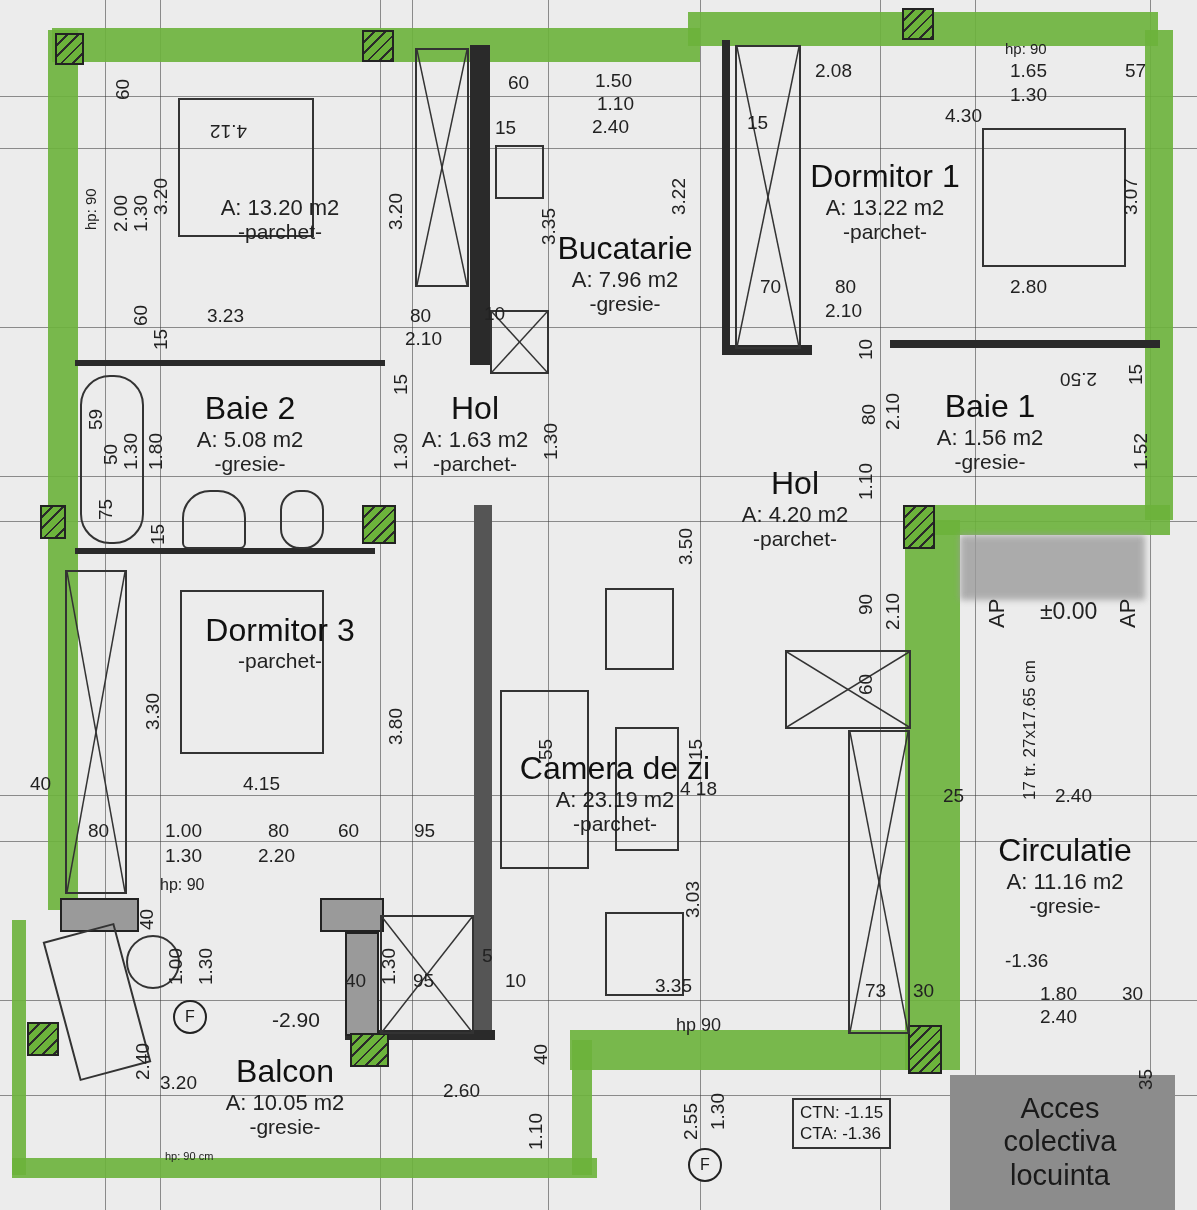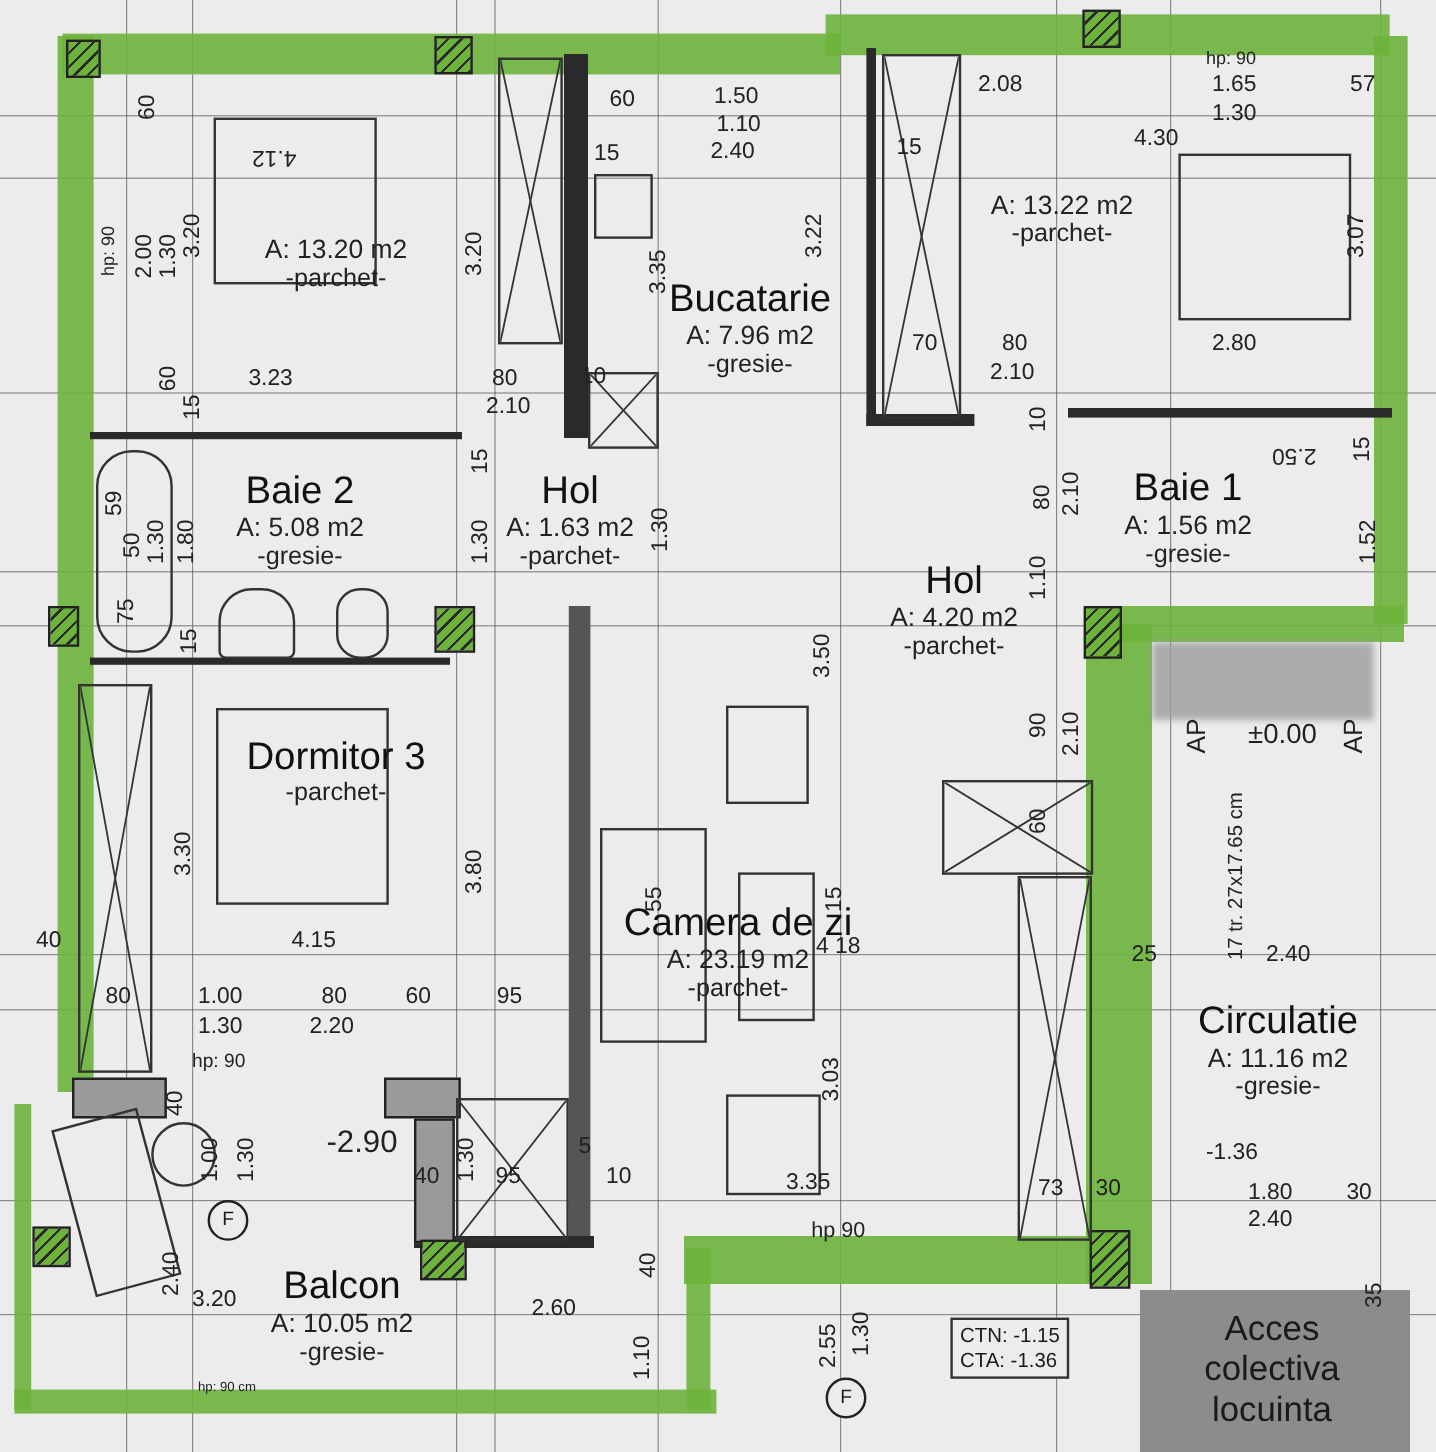--- a/index.html
+++ b/index.html
@@ -145,20 +145,21 @@
   <div class="room-label" style="left:170px;top:195px;width:220px">
     <div class="room-area">A: 13.20 m2</div>
     <div class="room-floor">-parchet-</div>
   </div>
   <div class="room-label" style="left:525px;top:230px;width:200px">
     <div class="room-name">Bucatarie</div>
     <div class="room-area">A: 7.96 m2</div>
     <div class="room-floor">-gresie-</div>
   </div>
   <div class="room-label" style="left:775px;top:158px;width:220px">
+    <div class="room-name">Dormitor 1</div>
     <div class="room-area">A: 13.22 m2</div>
     <div class="room-floor">-parchet-</div>
   </div>
   <div class="room-label" style="left:175px;top:390px;width:150px">
     <div class="room-name">Baie 2</div>
     <div class="room-area">A: 5.08 m2</div>
     <div class="room-floor">-gresie-</div>
   </div>
   <div class="room-label" style="left:405px;top:390px;width:140px">
     <div class="room-name">Hol</div>
@@ -200,21 +201,21 @@
     <div>colectiva</div>
     <div>locuinta</div>
   </div>
 
   <div class="level-box" style="left:792px;top:1098px">
     <div>CTN: -1.15</div>
     <div>CTA: -1.36</div>
   </div>
   <div class="dim" style="left:1040px;top:598px;font-size:23px">±0.00</div>
   <div class="dim" style="left:1005px;top:950px">-1.36</div>
-  <div class="dim" style="left:272px;top:936px;font-size:26px">-2.90</div>
+  <div class="dim" style="left:272px;top:1008px;font-size:21px">-2.90</div>
 
   <div class="marker" style="left:173px;top:1000px">F</div>
   <div class="marker" style="left:688px;top:1148px">F</div>
   <div class="dim rot" style="left:984px;top:628px;font-size:22px">AP</div>
   <div class="dim rot" style="left:1115px;top:628px;font-size:22px">AP</div>
 
   <div class="dim" style="left:165px;top:1150px;font-size:11px">hp: 90 cm</div>
   <div class="dim" style="left:160px;top:876px;font-size:16px">hp: 90</div>
   <div class="dim" style="left:676px;top:1015px;font-size:18px">hp 90</div>
   <div class="dim rot" style="left:1020px;top:800px;font-size:17px">17 tr. 27x17.65 cm</div>

